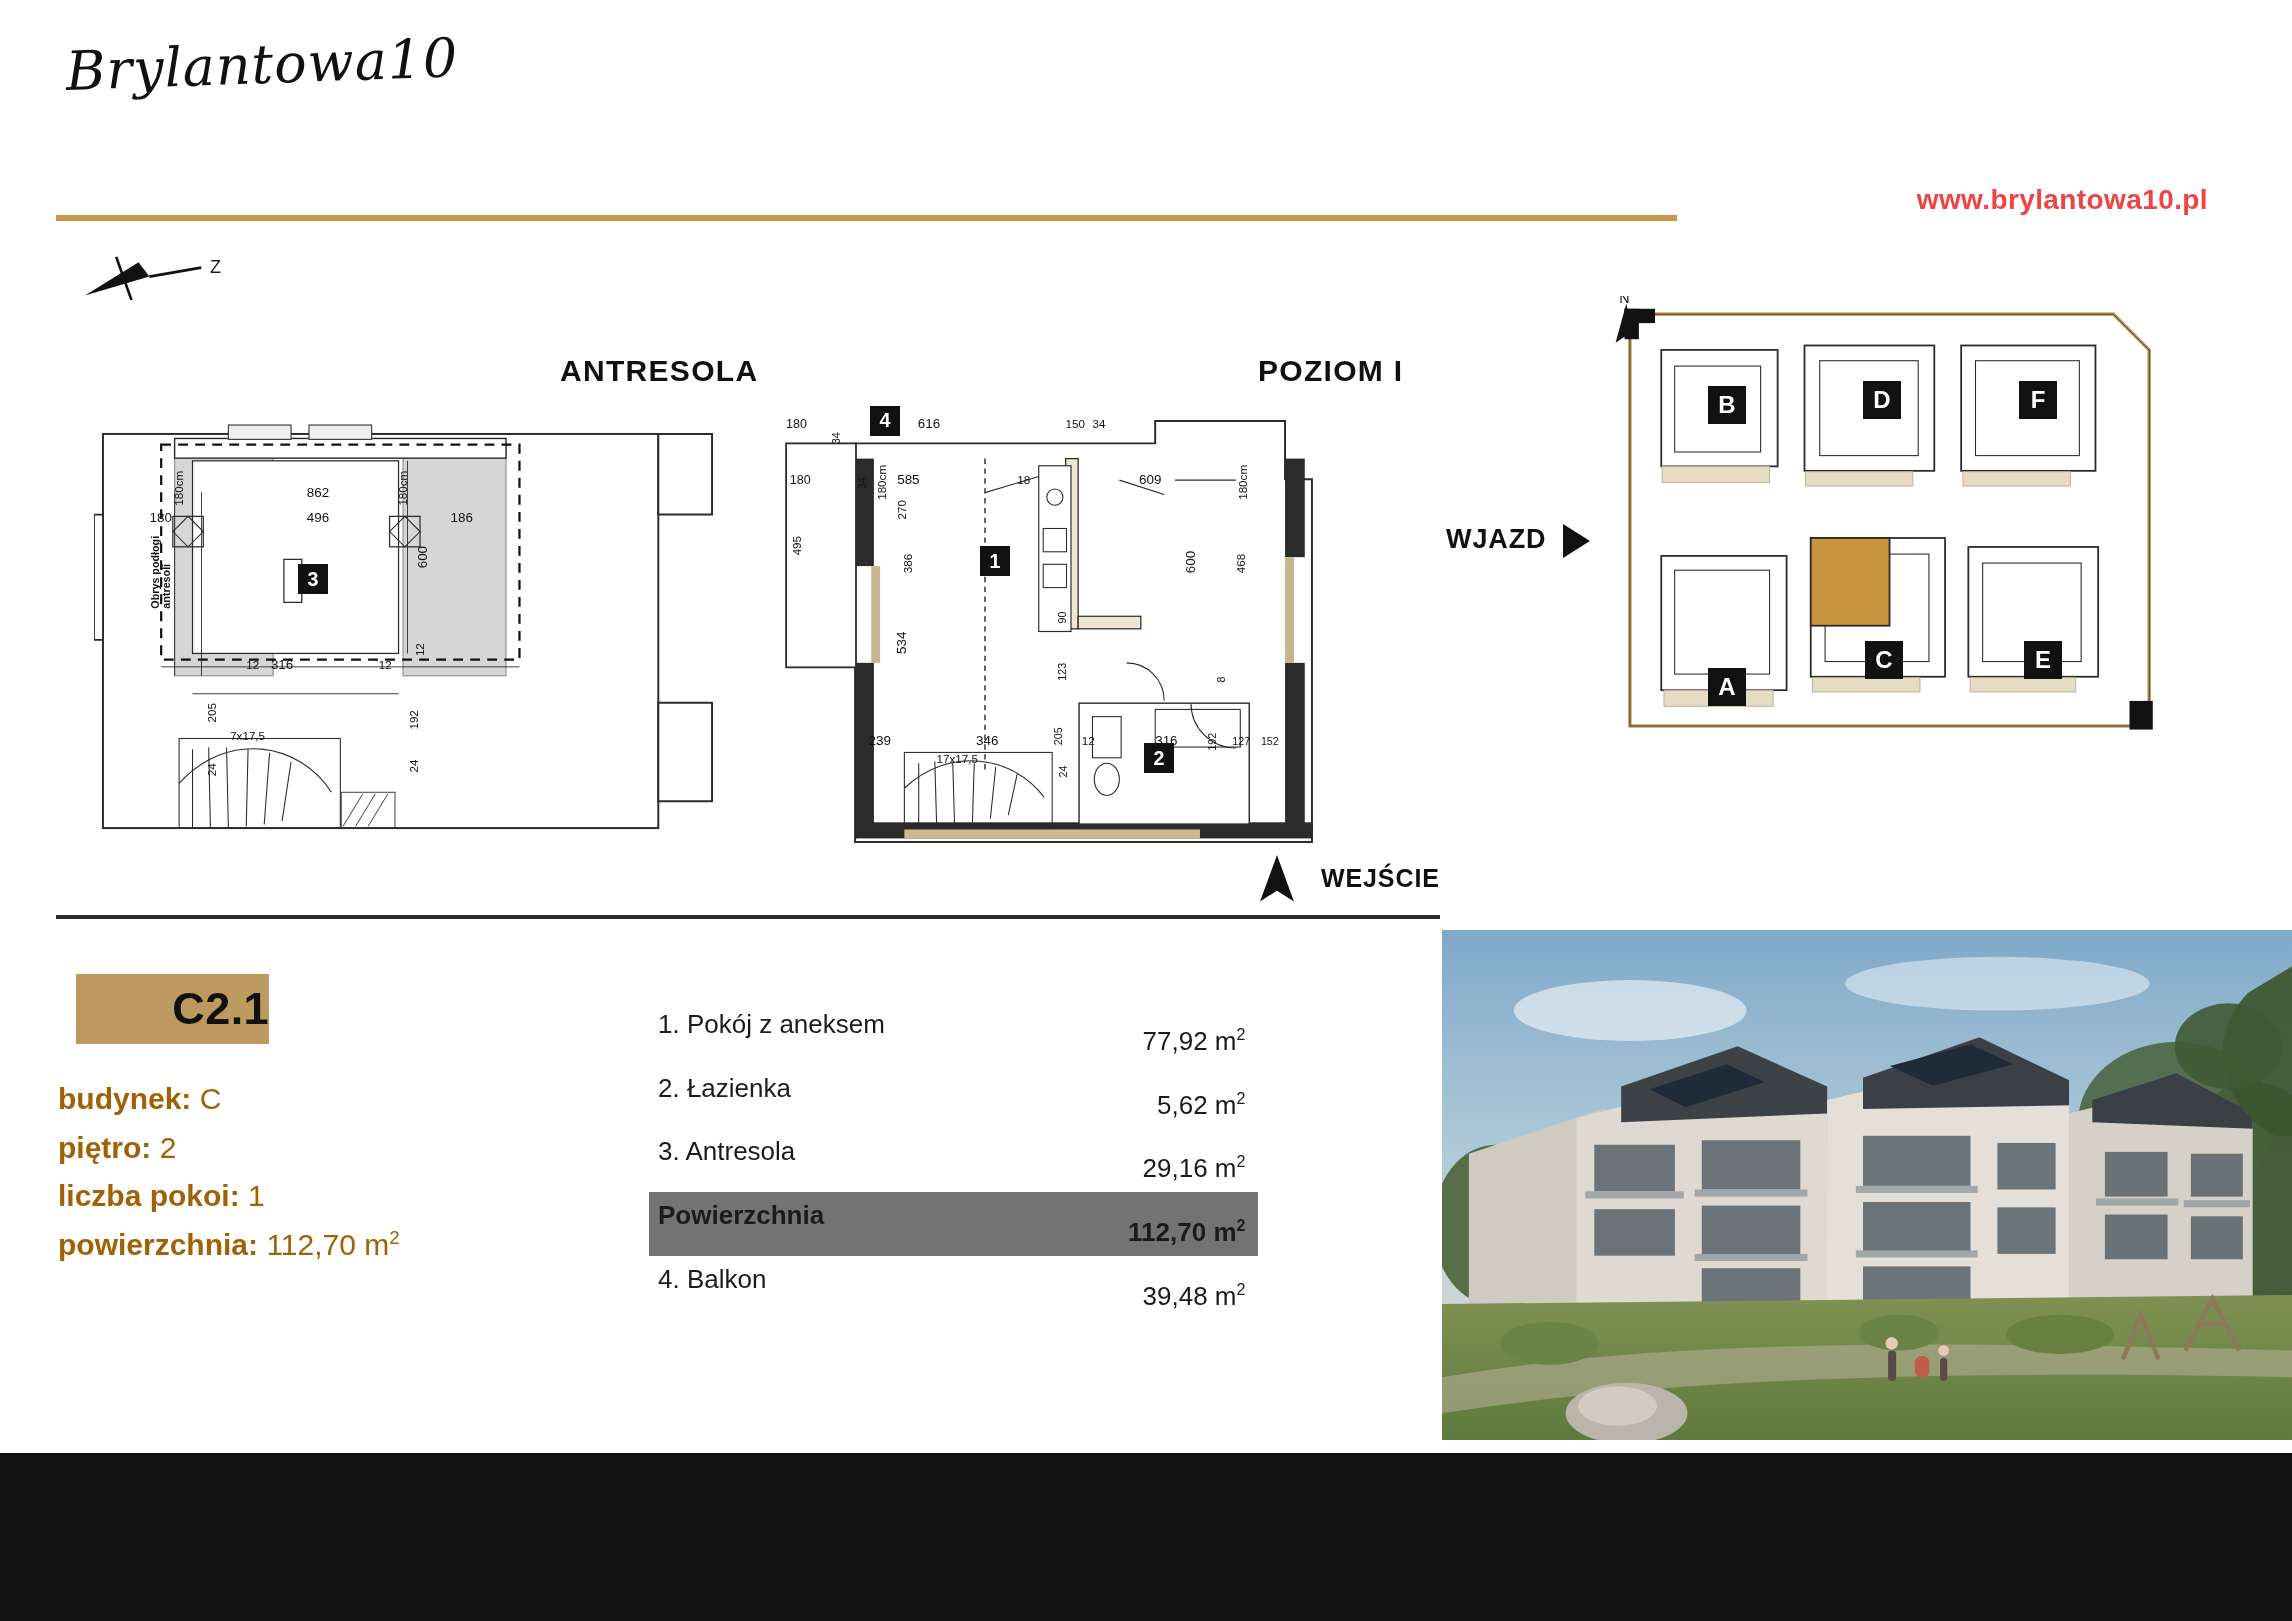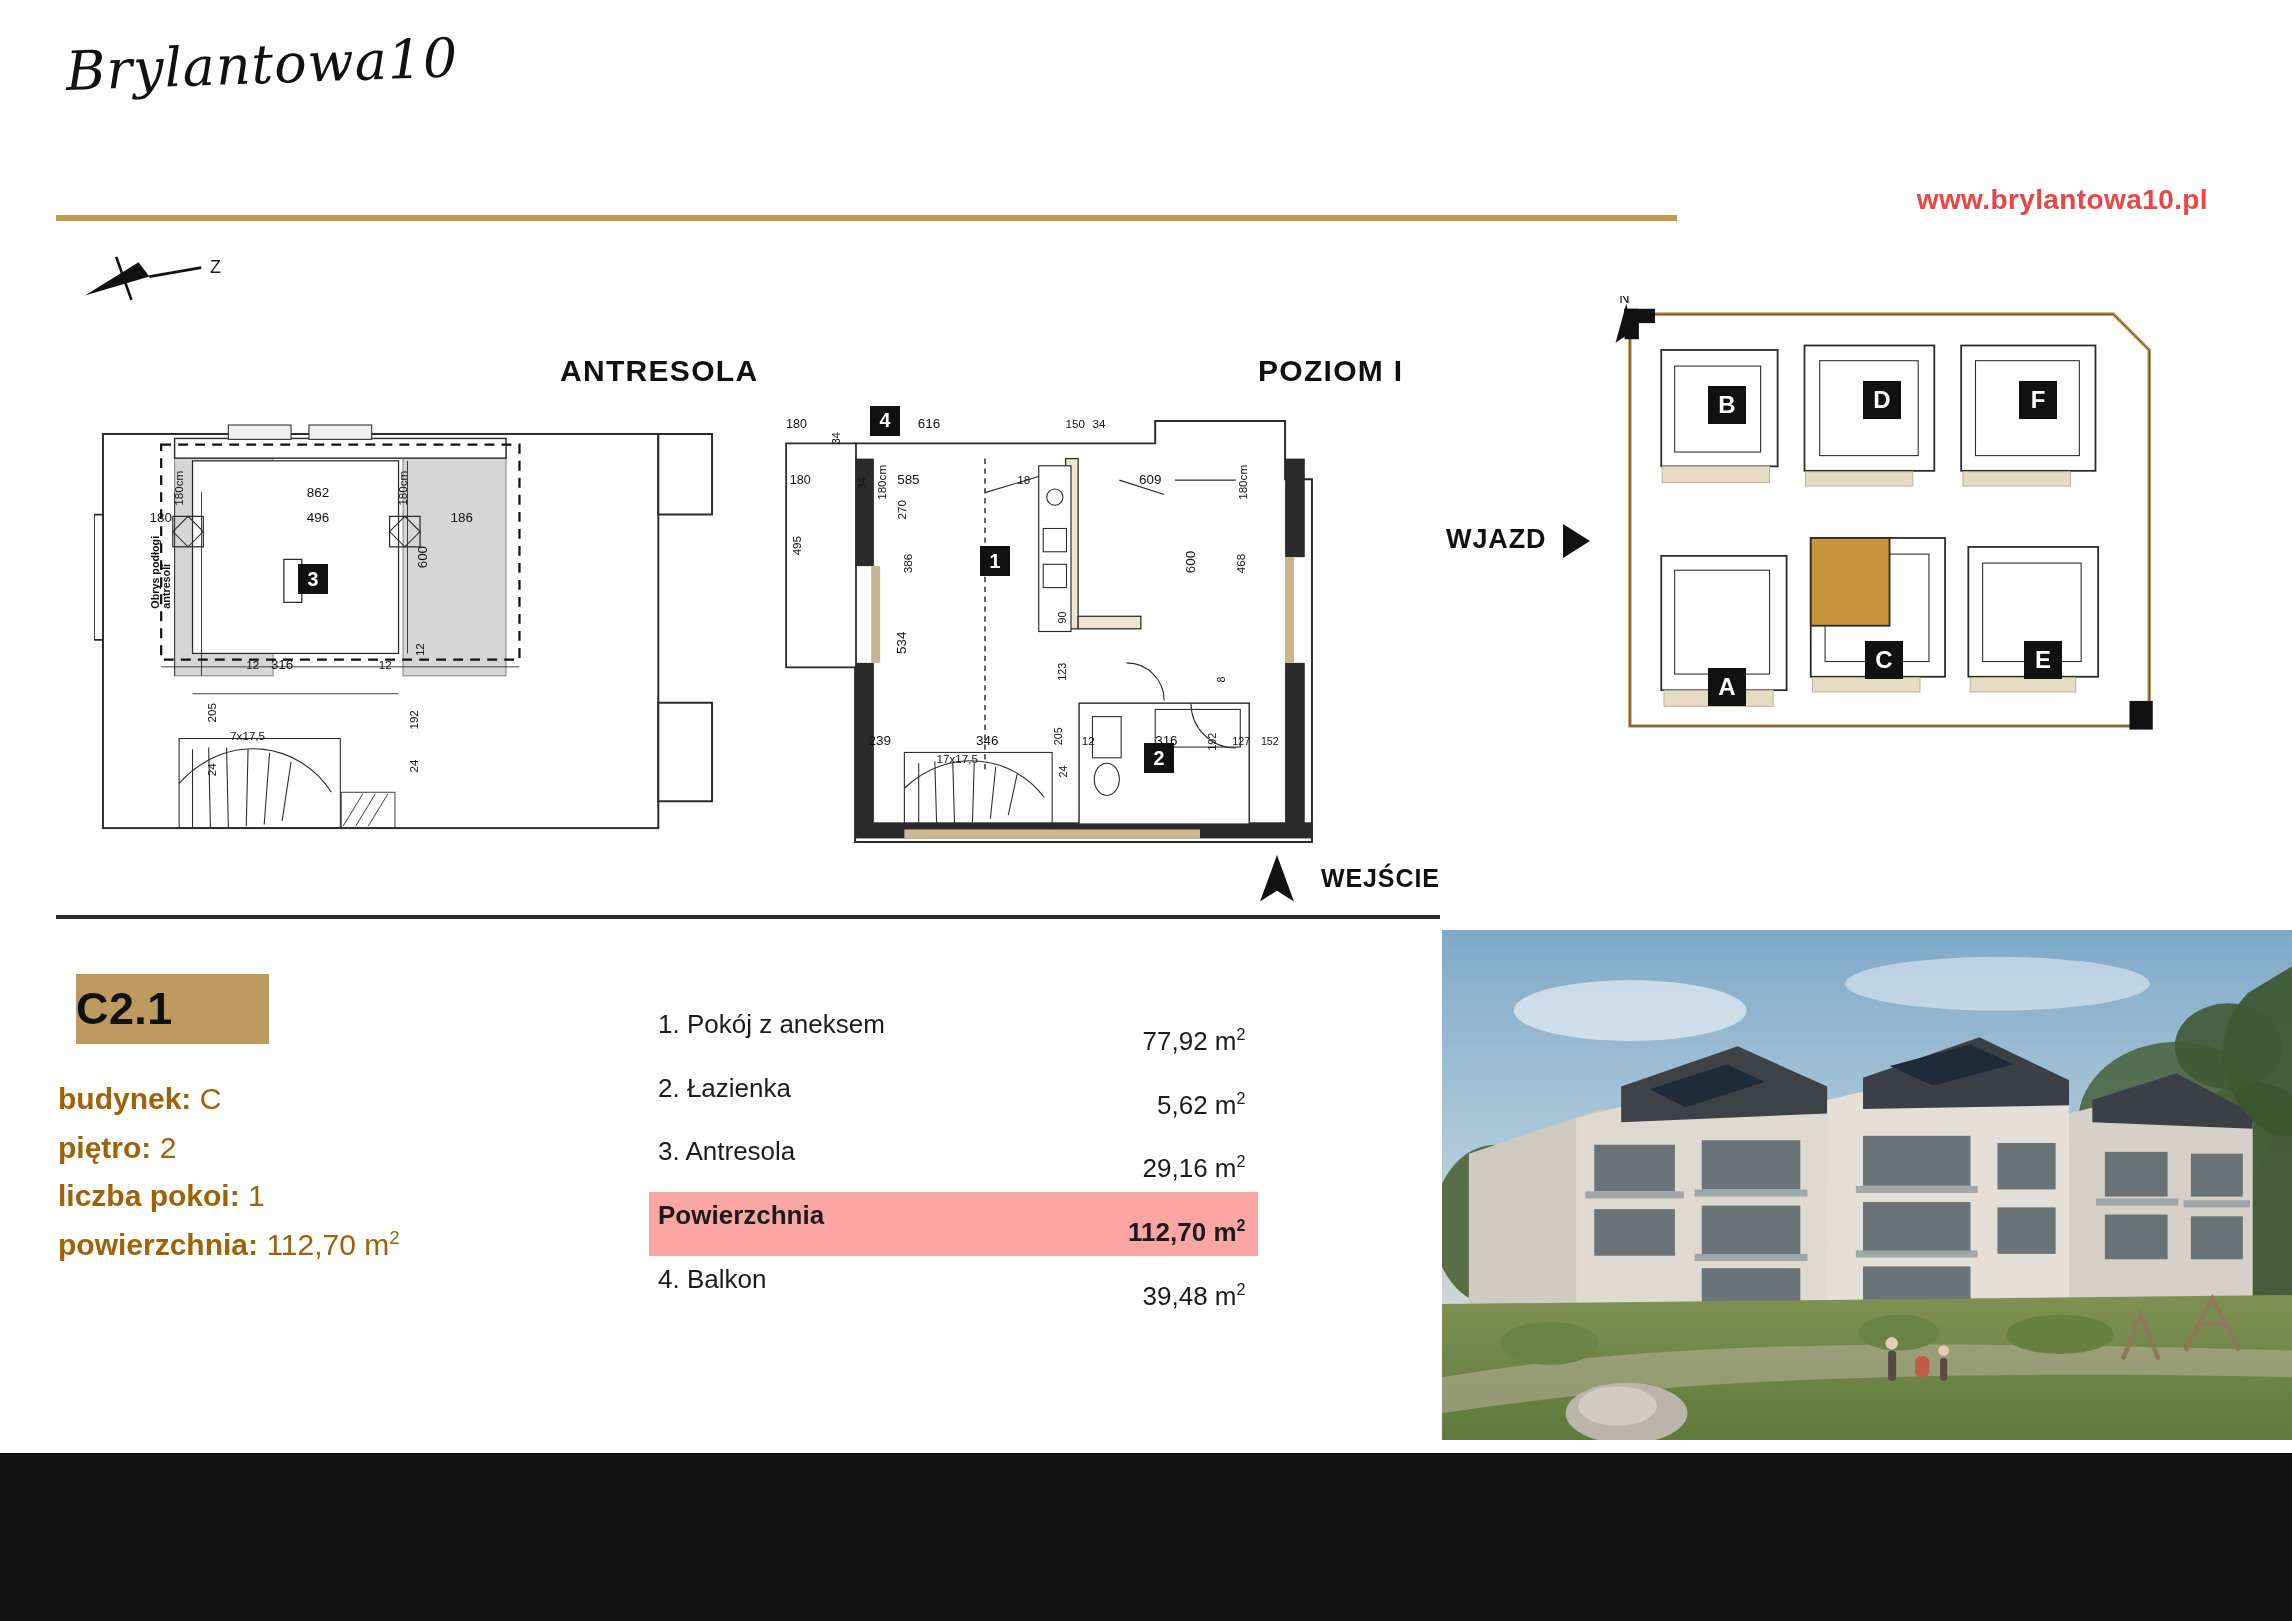--- a/index.html
+++ b/index.html
@@ -81,36 +81,36 @@
     position:absolute; background:#111; color:#fff; font-weight:700; font-size:24px;
     width:38px;height:38px; display:flex;align-items:center;justify-content:center;
   }
 
   
   .hr-dark { position:absolute; left:56px; top:915px; width:1384px; height:3.6px; background:#2b2b2b; }
 
   
   .code-badge {
     position:absolute; left:76px; top:974px; width:193px; height:70px;
-    background:#bd9a5f; display:flex; align-items:center; justify-content:flex-start;
+    background:#bd9a5f; display:flex; align-items:center; justify-content:flex-end;
   }
   .code-badge span { font-size:45px; font-weight:700; color:#111; letter-spacing:0.4px; }
 
   .info-list { position:absolute; left:58px; top:1075px; width:502px; }
   .info-row { font-size:30px; line-height:1.62; color:#a16207; }
   .info-row b { font-weight:700; }
   sup { font-size:0.62em; vertical-align: super; }
 
   
   .areas { position:absolute; left:649px; top:1001px; width:609px; }
   .area-row {
     display:flex; justify-content:space-between; 
     font-size:26px; padding:8px 12.5px 8px 9px; color:#1b1b1b;
   }
-  .area-row.total { background:#fca5a5; font-weight:700;gap:25px; }
+  .area-row.total { background:#737373; font-weight:700;gap:25px; }
   .area-row .val { white-space:nowrap;margin-top:16px; }
 
   
   #photo { position:absolute; left:1442px; top:930px; width:851px; height:510px; overflow:hidden; }
 
   
   .footer { position:absolute; left:0; top:1453px; width:2293px; height:168px; background:#111; }
 </style>
 </head>
 <body>

